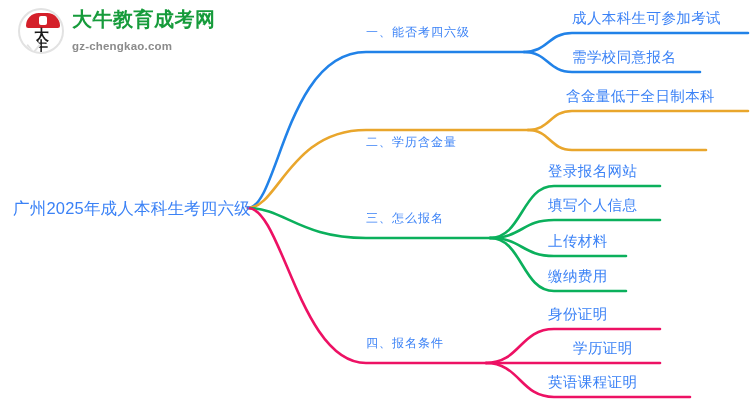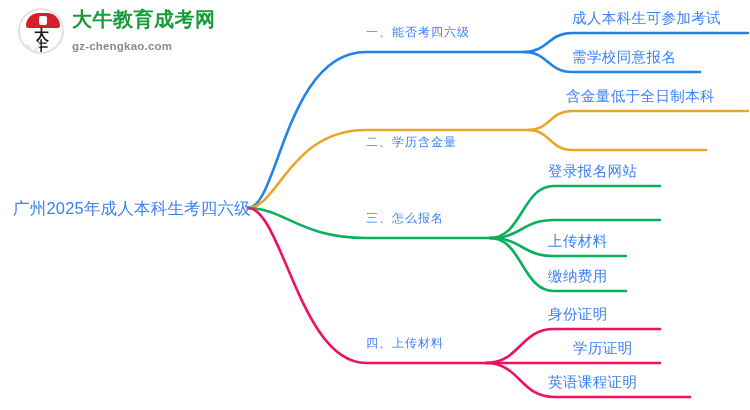--- a/index.html
+++ b/index.html
@@ -188,21 +188,22 @@
 
   <div class="node branch-node" style="left:366px; top:24px;">一、能否考四六级</div>
   <div class="node leaf-node" style="left:572px; top:9px;">成人本科生可参加考试</div>
   <div class="node leaf-node" style="left:572px; top:48px;">需学校同意报名</div>
 
   <div class="node branch-node" style="left:366px; top:102px;margin-top:32px;">二、学历含金量</div>
   <div class="node leaf-node" style="left:566px; top:87px;">含金量低于全日制本科</div>
 
   <div class="node branch-node" style="left:366px; top:210px;">三、怎么报名</div>
   <div class="node leaf-node" style="left:548px; top:162px;">登录报名网站</div>
+  <div class="node leaf-node" style="left:548px; top:196px;">填写个人信息</div>
   <div class="node leaf-node" style="left:548px; top:232px;">上传材料</div>
   <div class="node leaf-node" style="left:548px; top:267px;">缴纳费用</div>
 
-  <div class="node branch-node" style="left:366px; top:335px;">四、上传材料</div>
+  <div class="node branch-node" style="left:366px; top:335px;">四、报名条件</div>
   <div class="node leaf-node" style="left:548px; top:305px;text-align:right;">身份证明</div>
   <div class="node leaf-node" style="left:548px; top:339px;margin-left:25px;">学历证明</div>
   <div class="node leaf-node" style="left:548px; top:373px;text-align:center;">英语课程证明</div>
 
 </div>
 
 </body></html>

